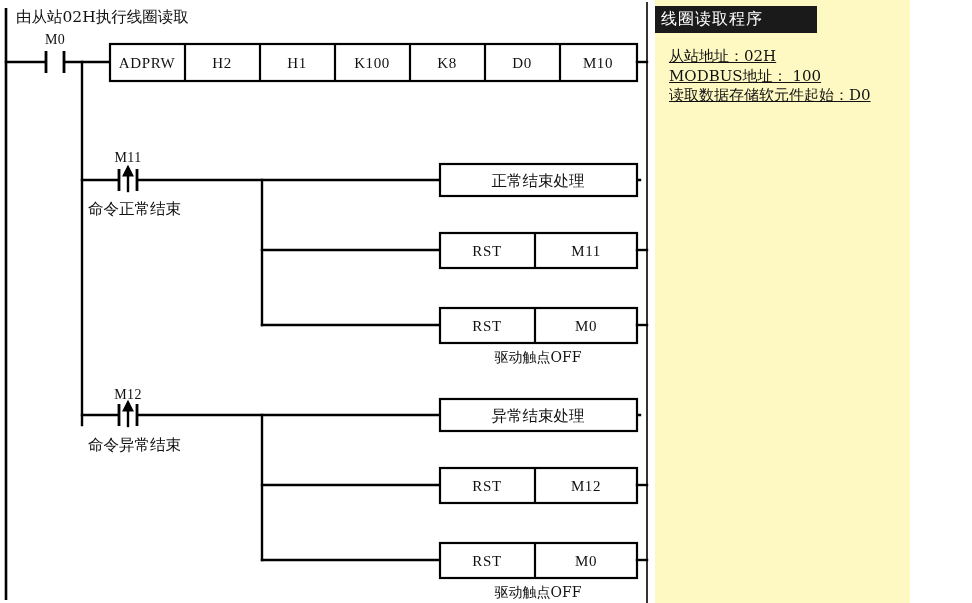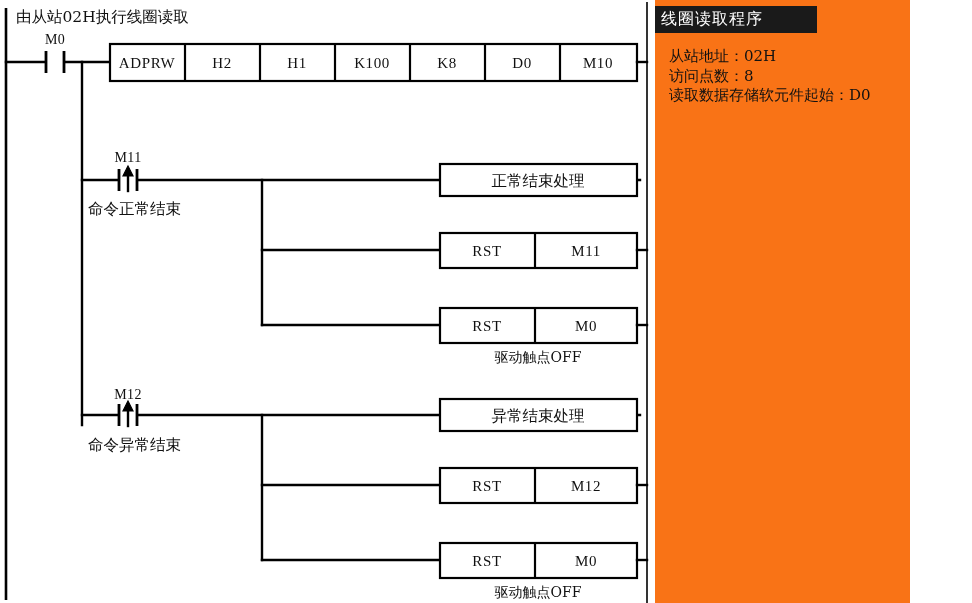--- a/index.html
+++ b/index.html
@@ -57,40 +57,41 @@
   .anchor-mid { text-anchor: middle; }
   .anchor-start { text-anchor: start; }
 
   
   #panel {
     position: absolute;
     left: 655px;
     top: 0px;
     width: 317px;
     height: 603px;
-    background: #f97316;
+    background: #fef9c3;
   }
   #panel-title {
     display: block;
     background: #1a1a1a;
     color: #ffffff;
     font-family: "DejaVu Serif", "Liberation Serif", serif;
     font-size: 16px;
     line-height: 22px;
     padding: 2px 6px 3px 6px;
     margin: 6px 0 0 0;
     width: 150px;
     letter-spacing: 1px;
   }
   #panel-body {
     padding: 14px 10px 0 14px;
     font-family: "DejaVu Serif", "Liberation Serif", serif;
     font-size: 15px;
     color: #111111;
     line-height: 19.5px;
+    text-decoration: underline;
   }
   #panel-specs { margin: 0; padding: 0; list-style: none; }
   #panel-specs li { white-space: nowrap; }
   #panel-desc {
     margin: 16px 0 0 0;
     line-height: 21px;
   }
 </style>
 </head>
 <body>
@@ -214,19 +215,19 @@
     <path class="ld-wire" d="M 637 560 L 647 560"></path>
     <text class="t-cn-small anchor-mid" x="538" y="597">驱动触点OFF</text>
 
   </svg>
 
   <div id="panel">
     <div id="panel-title">线圈读取程序</div>
     <div id="panel-body">
       <ul id="panel-specs">
         <li>从站地址：02H</li>
-        <li>访问点数：8</li>
+        <li>MODBUS地址： 100</li>
         <li>读取数据存储软元件起始：D0</li>
       </ul>
     </div>
   </div>
 
 </div>
 
 </body></html>

